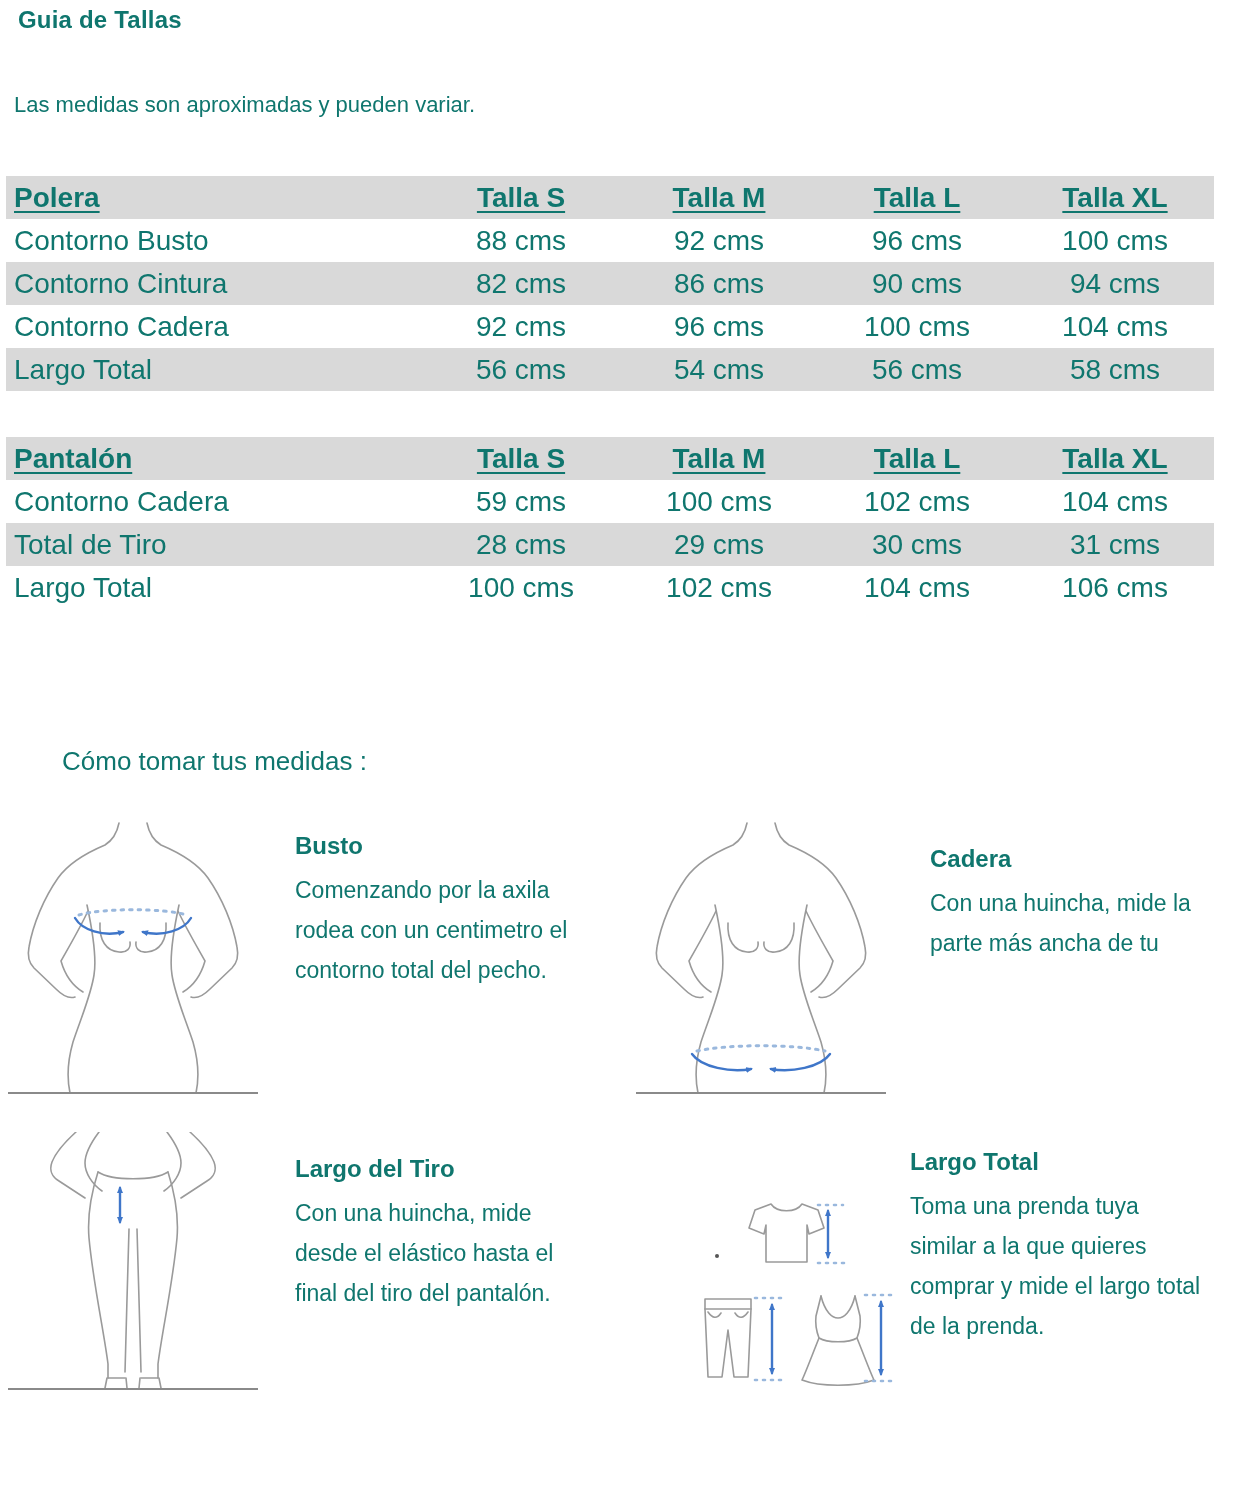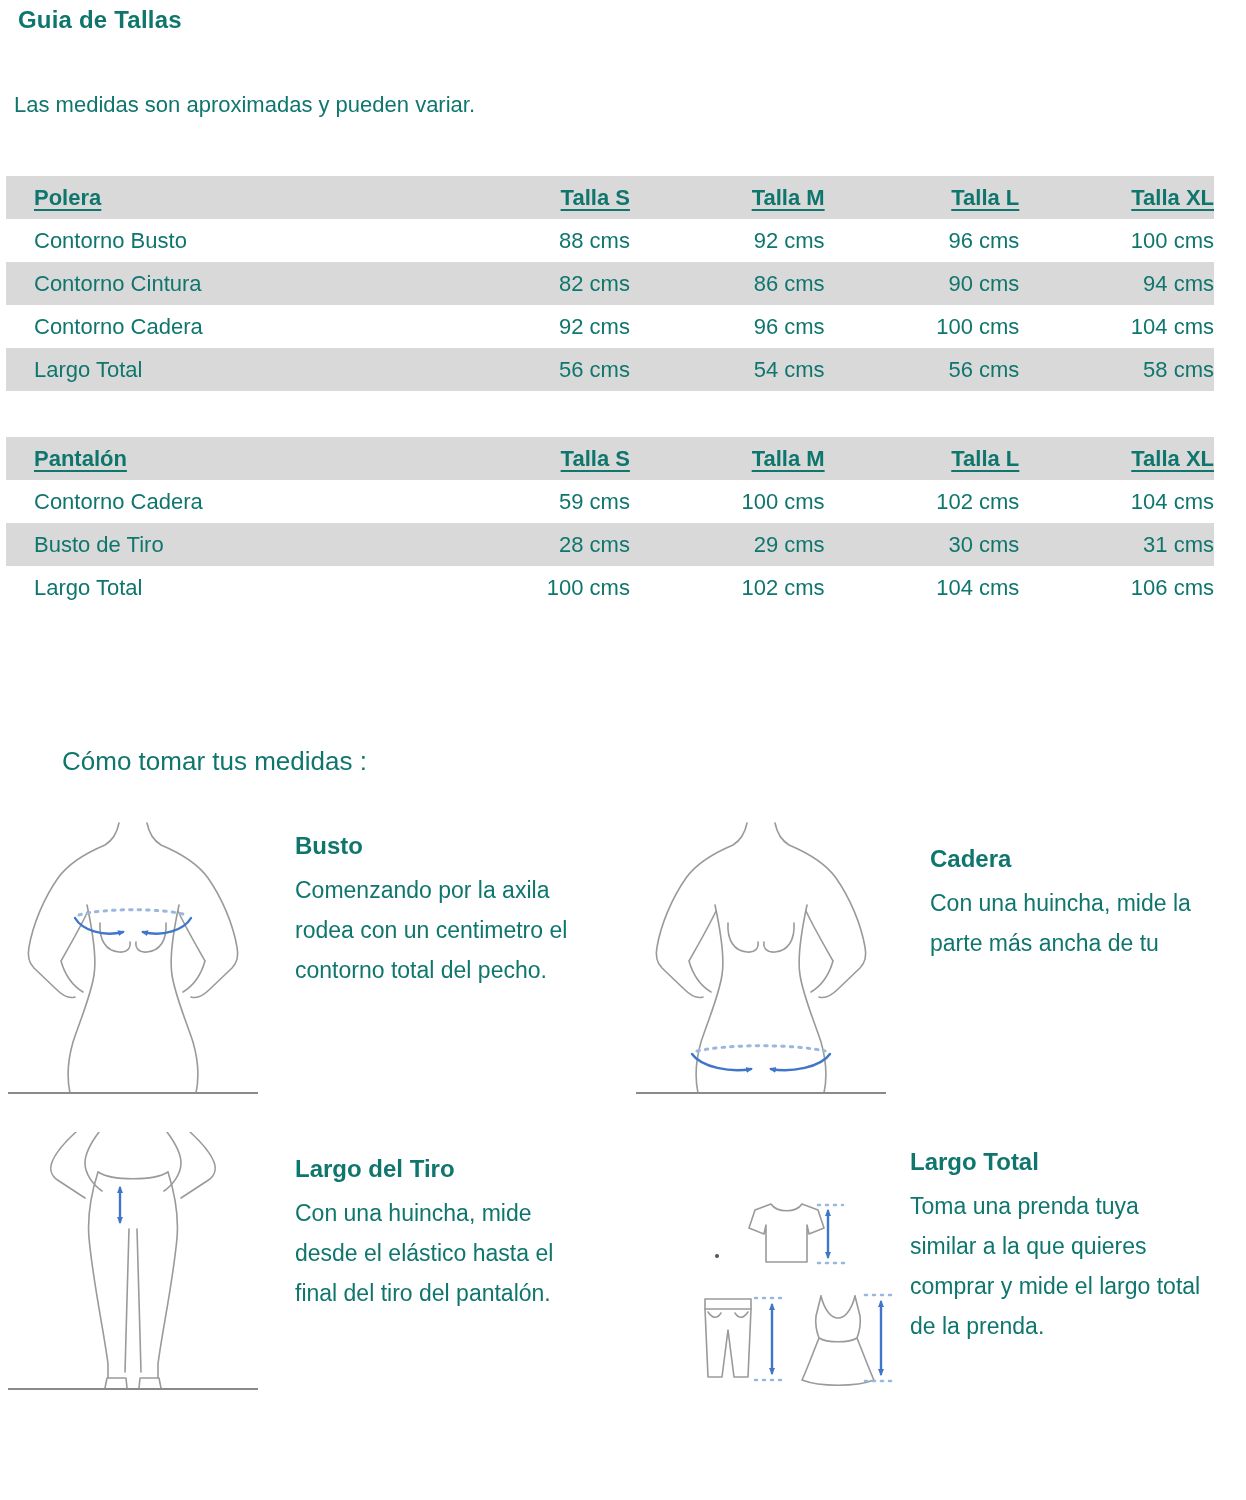--- a/index.html
+++ b/index.html
@@ -5,24 +5,24 @@
   html,body { margin:0; padding:0; background:#ffffff; }
   .page {
     position:relative; width:1246px; height:1500px; background:#ffffff;
     font-family:"Liberation Sans", sans-serif; color:#0f766e; overflow:hidden;
   }
   .title { position:absolute; left:18px; top:6px; font-size:24px; font-weight:bold; letter-spacing:.2px; }
   .subtitle { position:absolute; left:14px; top:92px; font-size:22px; }
 
   #tables { position:absolute; left:6px; top:176px; width:1208px; }
   .size-table { margin-bottom:46px; }
-  .trow { display:flex; align-items:center; height:43px; font-size:22px;padding-left:20px; }
+  .trow { display:flex; align-items:center; height:43px; font-size:28px; }
   .trow.shaded { background:#d9d9d9; }
   .trow .c0 { width:416px; padding-left:8px; box-sizing:border-box; }
-  .trow .c  { width:198px; text-align:right; }
+  .trow .c  { width:198px; text-align:center; }
   .trow.header { font-weight:bold; }
   .trow.header span { text-decoration:underline; text-decoration-thickness:2px; text-underline-offset:4px; }
 
   .howto-heading { position:absolute; left:30px; top:746px; font-size:26px; font-weight:normal;margin-left:32px; }
 
   .mtext { position:absolute; }
   .sec-title { margin:0 0 10px 0; font-size:24px; font-weight:bold; }
   .sec-text  { margin:0; font-size:23px; line-height:40px; white-space:pre-line; }
 
   .fig { position:absolute; }
@@ -98,21 +98,21 @@
           <div class="c"><span>Talla XL</span></div>
         </div>
         <div class="trow">
           <div class="c0">Contorno Cadera</div>
           <div class="c">59 cms</div>
           <div class="c">100 cms</div>
           <div class="c">102 cms</div>
           <div class="c">104 cms</div>
         </div>
         <div class="trow shaded">
-          <div class="c0">Busto de Tiro</div>
+          <div class="c0">Total de Tiro</div>
           <div class="c">28 cms</div>
           <div class="c">29 cms</div>
           <div class="c">30 cms</div>
           <div class="c">31 cms</div>
         </div>
         <div class="trow">
           <div class="c0">Largo Total</div>
           <div class="c">100 cms</div>
           <div class="c">102 cms</div>
           <div class="c">104 cms</div>

